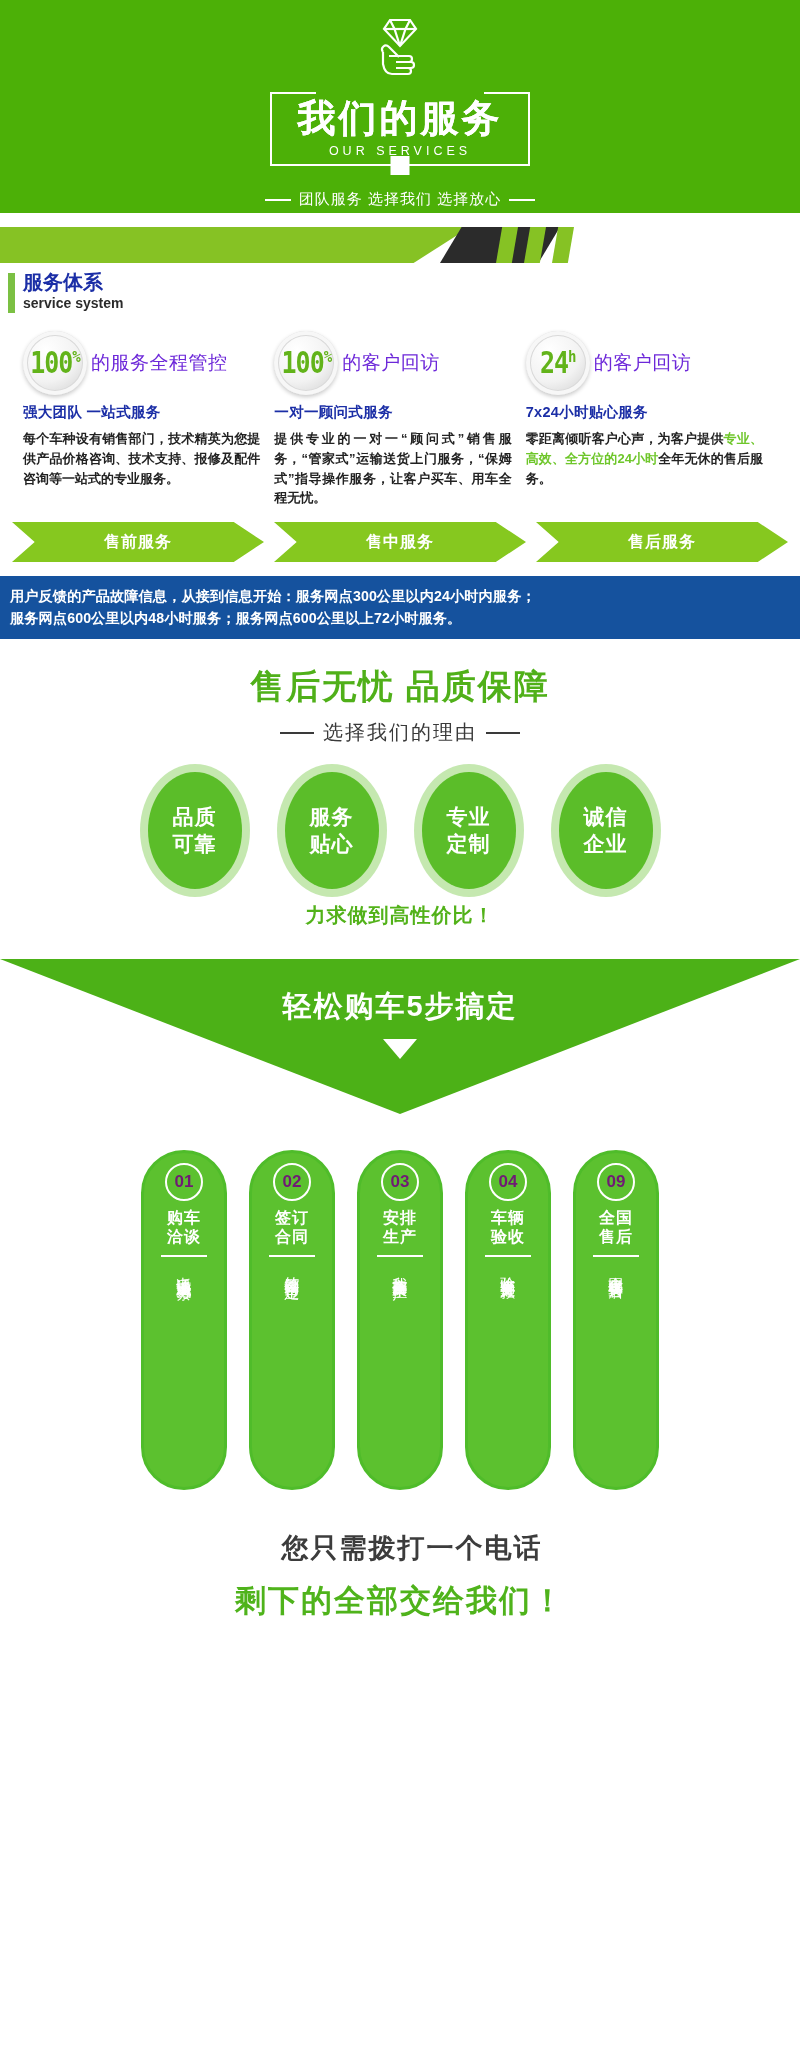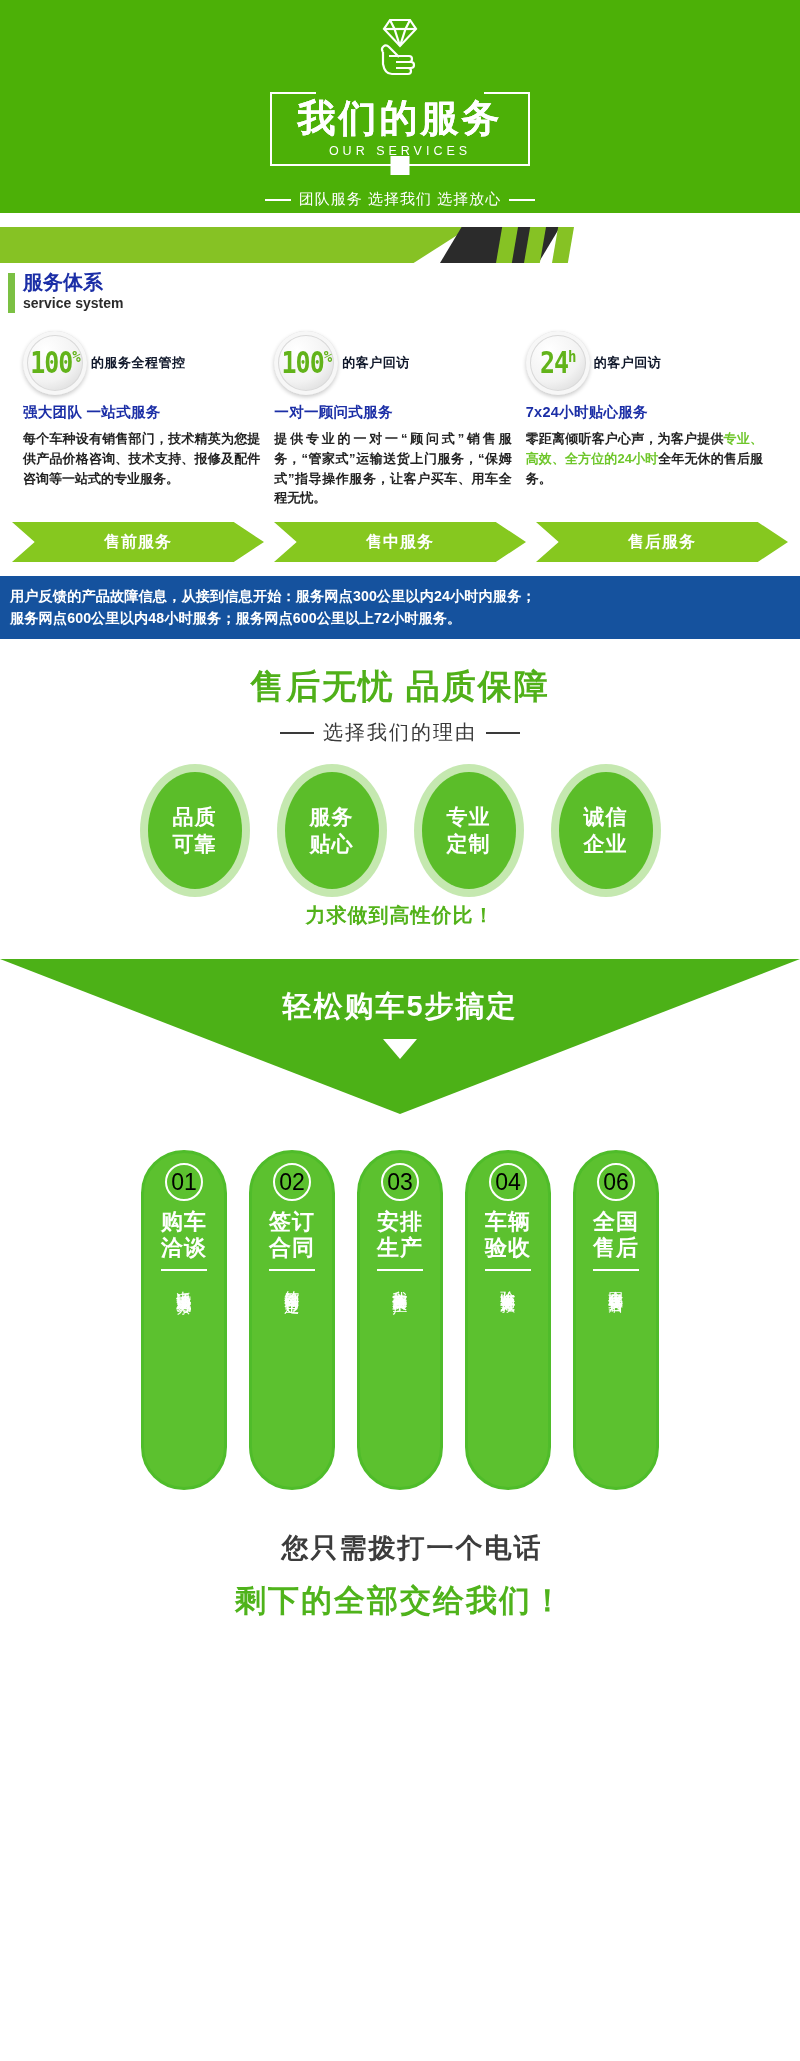--- a/index.html
+++ b/index.html
@@ -81,21 +81,21 @@
     box-shadow:0 2px 4px rgba(0,0,0,.22), inset 0 0 0 4px #f7f7f7, inset 0 0 0 5px #d9d9d9;
     display:flex; align-items:center; justify-content:center;
   }
   .badge .num {
     color:#62b31a; font-weight:bold; font-size:25px; line-height:1;
     font-family:"DejaVu Sans Mono","Liberation Mono",monospace; letter-spacing:-1px;
     transform:scaleY(1.18);
   }
   .badge .unit { font-size:14px; vertical-align:super; }
   .badge-label {
-    font-size:13px; font-weight:bold; color:#0f172a; line-height:1.1;
+    font-size:19px; font-weight:normal; color:#6d28d9; line-height:1.1;
     letter-spacing:.5px;
   }
   .col-title {
     margin-top:8px; font-size:14.5px; font-weight:bold; color:#1b2ea6; letter-spacing:.3px;
   }
   .col-body {
     margin-top:7px; font-size:13px; font-weight:bold; color:#222; line-height:1.52;
     text-align:justify;
   }
   .col-body .hl { color:#6ec62a; }
@@ -158,26 +158,26 @@
   
   .steps { display:flex; justify-content:center; gap:22px; margin-top:36px; }
   .step {
     width:86px; min-height:340px; border-radius:43px;
     border:3px solid #4fbc2a; background:#5cc12f;
     display:flex; flex-direction:column; align-items:center;
     padding:10px 0 14px 0; position:relative;
   }
   .step .num {
     width:38px; height:38px; border-radius:50%;
-    border:2px solid #fff; color:#000000; font-size:23px; font-weight:normal;
+    border:2px solid #fff; color:#701a75; font-size:17px; font-weight:bold;
     display:flex; align-items:center; justify-content:center;
     font-family:"Liberation Sans",sans-serif;
   }
   .step .title {
-    margin-top:8px; color:#fff; font-size:22px; font-weight:bold;
+    margin-top:8px; color:#fff; font-size:16px; font-weight:bold;
     line-height:1.16; text-align:center; letter-spacing:1px;
   }
   .step .rule { width:46px; height:2px; background:#fff; margin:9px 0 8px 0; }
   .step .desc {
     color:#fff; font-size:15px; line-height:1.3; letter-spacing:1px;
     writing-mode:vertical-rl; text-orientation:upright;
     max-height:210px; text-align:center;
   }
 
   
@@ -360,21 +360,21 @@
     <div class="num">04</div>
     <div class="title">
       <div>车辆</div>
       <div>验收</div>
     </div>
     <div class="rule"></div>
     <div class="desc">验收车辆并支付尾款</div>
   </div>
 
   <div class="step">
-    <div class="num">06</div>
+    <div class="num">09</div>
     <div class="title">
       <div>全国</div>
       <div>售后</div>
     </div>
     <div class="rule"></div>
     <div class="desc">全国联保终身售后</div>
   </div>
 </div>
 
 <div class="cta">

